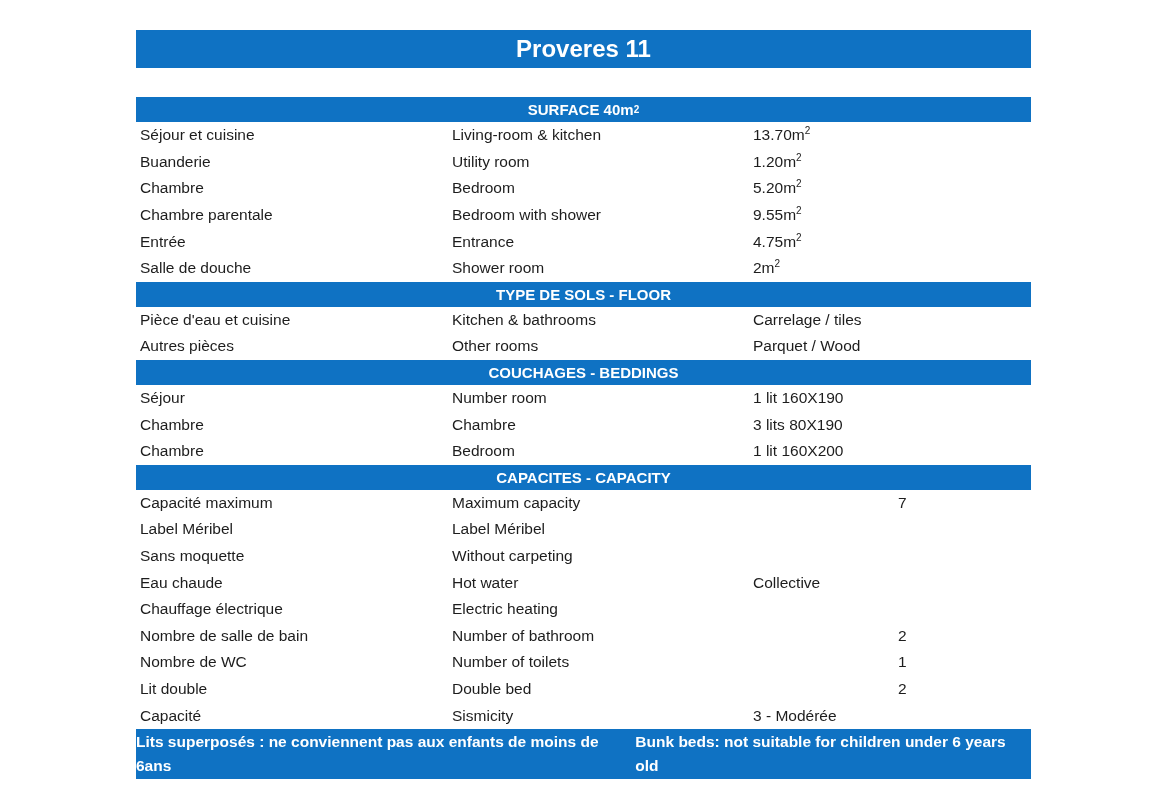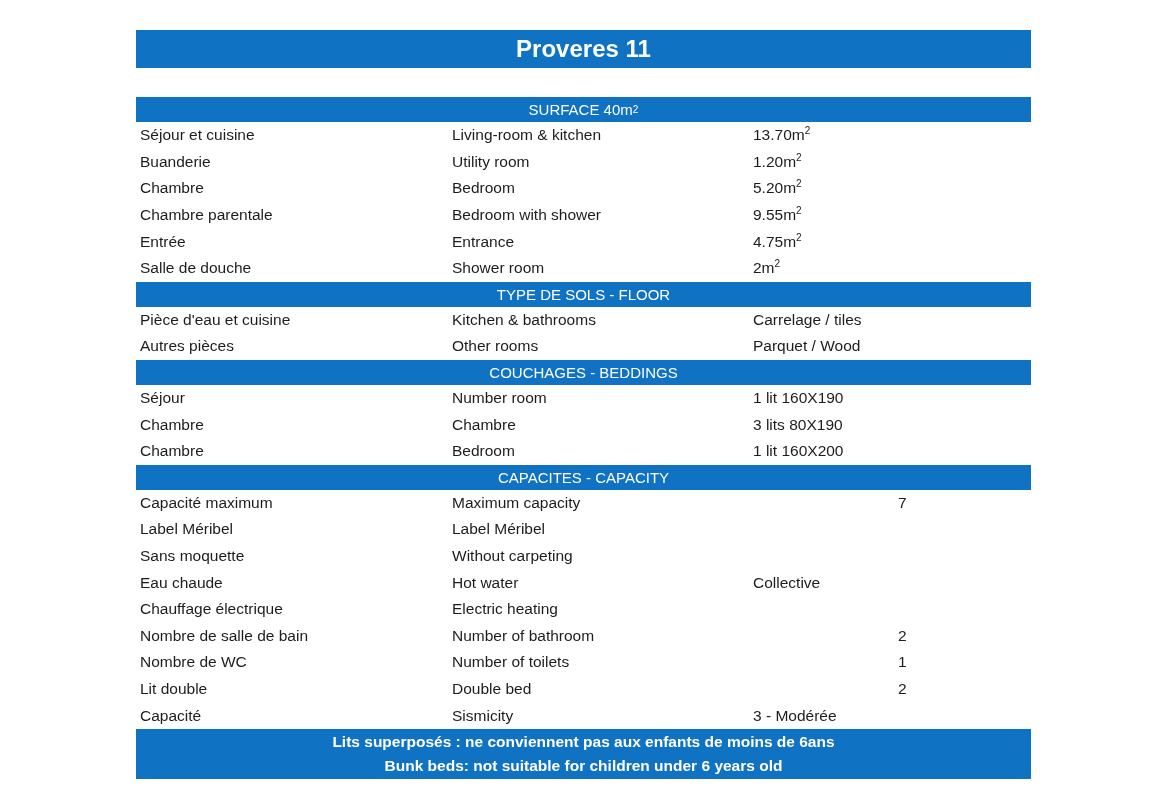--- a/index.html
+++ b/index.html
@@ -4,29 +4,29 @@
 <style>
   :root { --accent:#0f72c3; --body-text:#1d1d1d; --bar-text:#ffffff; }
   * { box-sizing:border-box; margin:0; padding:0; }
   html,body { width:1152px; height:811px; background:#ffffff;
     font-family:"Liberation Sans", sans-serif; color:var(--body-text); overflow:hidden; }
   .sheet { position:absolute; left:136px; top:30px; width:895px; }
   .title-bar { height:38px; background:var(--accent); color:var(--bar-text);
     font-weight:bold; font-size:24px; display:flex; align-items:center; justify-content:center; }
   .title-gap { height:29px; }
   .section-bar { height:25px; background:var(--accent); color:var(--bar-text);
-    font-weight:normal; font-size:15px; display:flex; align-items:center; justify-content:center; }
+    font-weight:bold; font-size:15px; display:flex; align-items:center; justify-content:center; }
   .row { height:26.6px; display:flex; align-items:center; font-size:15.5px; background:#ffffff; }
   .c1 { width:300px; padding-left:4px; overflow:hidden; white-space:nowrap; }
   .c2 { width:301px; overflow:hidden; white-space:nowrap;margin-left:16px; }
   .c3 { width:145px; overflow:hidden; white-space:nowrap; }
   .c4 { flex:1; overflow:hidden; white-space:nowrap; }
   sup { font-size:10px; line-height:0; }
   .footer-bar { height:50px; background:var(--accent); color:var(--bar-text);
-    font-weight:bold; font-size:15.5px; display:flex; flex-direction:column;
+    font-weight:bold; font-size:15.5px; display:flex; flex-direction:row;
     align-items:center; justify-content:center; }
   .footer-bar div { line-height:24px; }
 </style>
 </head>
 <body>
 
 <div class="sheet">
   <div class="title-bar">
     <span>Proveres 11</span>
   </div>

